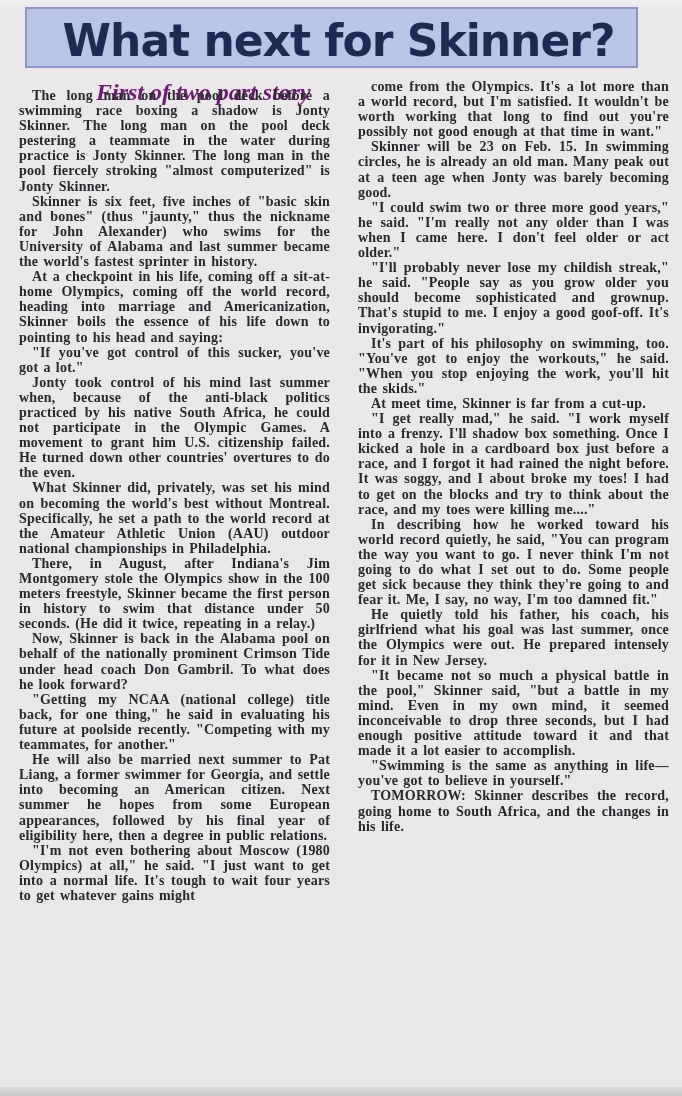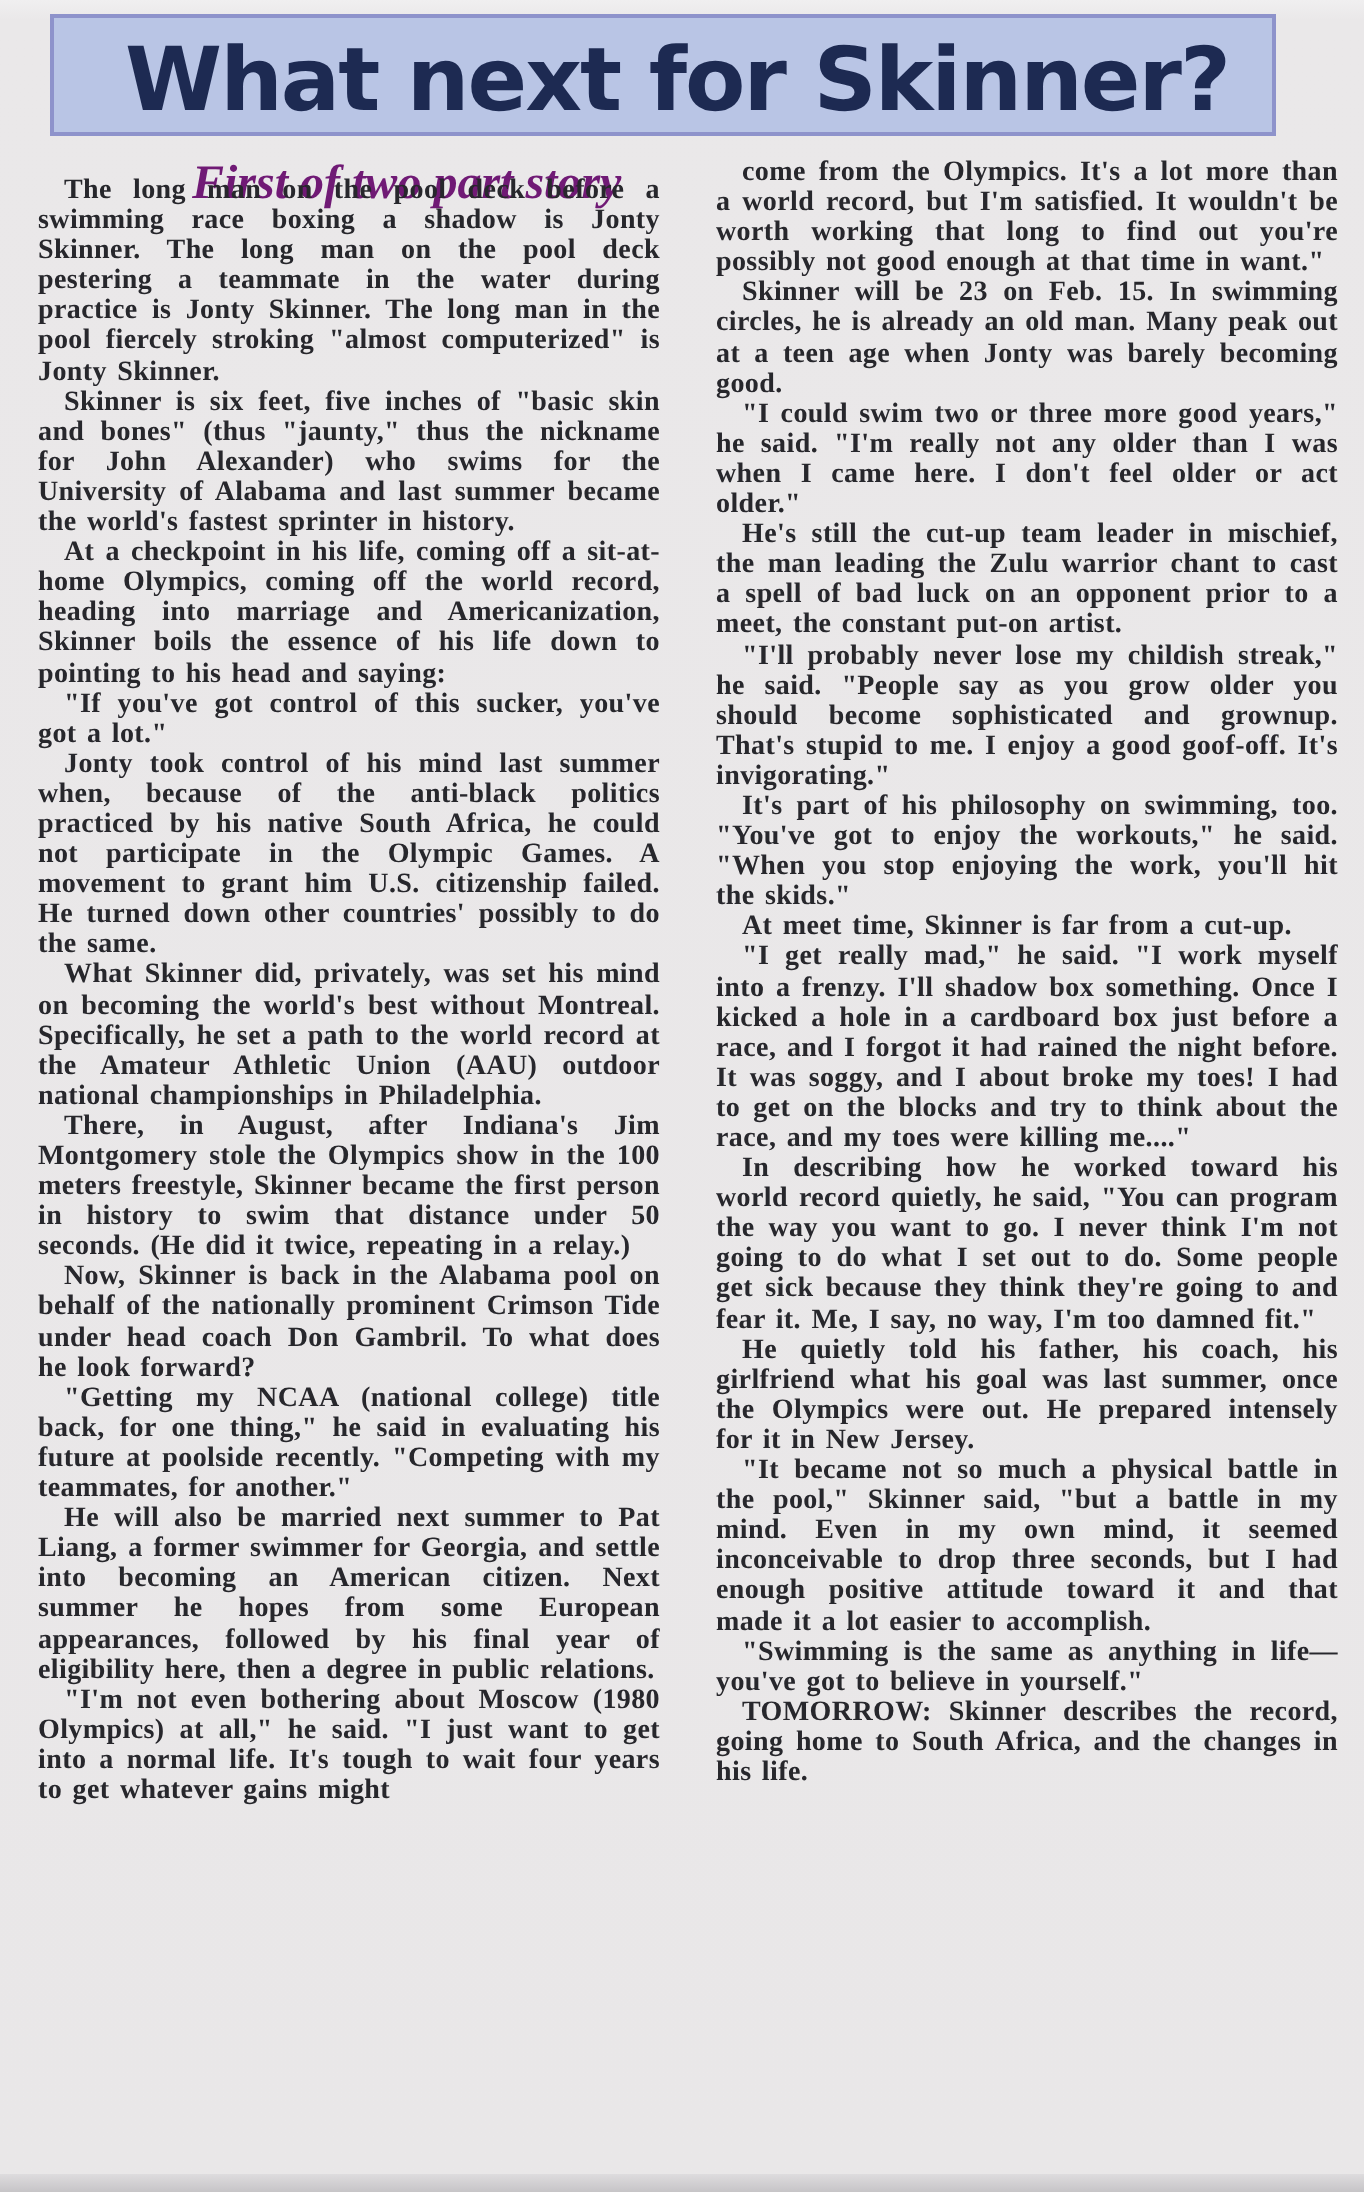--- a/index.html
+++ b/index.html
@@ -70,33 +70,32 @@
     <h1 class="headline">What next for Skinner?</h1>
     <div class="subtitle">First of two part story</div>
   </div>
 
   <div class="columns">
     <div class="col col-left">
         <p class="para">The long man on the pool deck before a swimming race boxing a shadow is Jonty Skinner. The long man on the pool deck pestering a teammate in the water during practice is Jonty Skinner. The long man in the pool fiercely stroking "almost computerized" is Jonty Skinner.</p>
         <p class="para">Skinner is six feet, five inches of "basic skin and bones" (thus "jaunty," thus the nickname for John Alexander) who swims for the University of Alabama and last summer became the world's fastest sprinter in history.</p>
         <p class="para">At a checkpoint in his life, coming off a sit-at-home Olympics, coming off the world record, heading into marriage and Americanization, Skinner boils the essence of his life down to pointing to his head and saying:</p>
         <p class="para">"If you've got control of this sucker, you've got a lot."</p>
-        <p class="para">Jonty took control of his mind last summer when, because of the anti-black politics practiced by his native South Africa, he could not participate in the Olympic Games. A movement to grant him U.S. citizenship failed. He turned down other countries' possibly to do the same.</p>
+        <p class="para">Jonty took control of his mind last summer when, because of the anti-black politics practiced by his native South Africa, he could not participate in the Olympic Games. A movement to grant him U.S. citizenship failed. He turned down other countries' overtures to do the even.</p>
         <p class="para">What Skinner did, privately, was set his mind on becoming the world's best without Montreal. Specifically, he set a path to the world record at the Amateur Athletic Union (AAU) outdoor national championships in Philadelphia.</p>
         <p class="para">There, in August, after Indiana's Jim Montgomery stole the Olympics show in the 100 meters freestyle, Skinner became the first person in history to swim that distance under 50 seconds. (He did it twice, repeating in a relay.)</p>
         <p class="para">Now, Skinner is back in the Alabama pool on behalf of the nationally prominent Crimson Tide under head coach Don Gambril. To what does he look forward?</p>
         <p class="para">"Getting my NCAA (national college) title back, for one thing," he said in evaluating his future at poolside recently. "Competing with my teammates, for another."</p>
         <p class="para">He will also be married next summer to Pat Liang, a former swimmer for Georgia, and settle into becoming an American citizen. Next summer he hopes from some European appearances, followed by his final year of eligibility here, then a degree in public relations.</p>
         <p class="para">"I'm not even bothering about Moscow (1980 Olympics) at all," he said. "I just want to get into a normal life. It's tough to wait four years to get whatever gains might</p>
       </div>
     <div class="col col-right">
         <p class="para">come from the Olympics. It's a lot more than a world record, but I'm satisfied. It wouldn't be worth working that long to find out you're possibly not good enough at that time in want."</p>
         <p class="para">Skinner will be 23 on Feb. 15. In swimming circles, he is already an old man. Many peak out at a teen age when Jonty was barely becoming good.</p>
         <p class="para">"I could swim two or three more good years," he said. "I'm really not any older than I was when I came here. I don't feel older or act older."</p>
-        <p class="para">He's still the cut-up team leader in mischief, the man leading the Zulu warrior chant to cast a spell of bad luck on an opponent prior to a meet, the constant put-on artist.</p>
         <p class="para">"I'll probably never lose my childish streak," he said. "People say as you grow older you should become sophisticated and grownup. That's stupid to me. I enjoy a good goof-off. It's invigorating."</p>
         <p class="para">It's part of his philosophy on swimming, too. "You've got to enjoy the workouts," he said. "When you stop enjoying the work, you'll hit the skids."</p>
         <p class="para">At meet time, Skinner is far from a cut-up.</p>
         <p class="para">"I get really mad," he said. "I work myself into a frenzy. I'll shadow box something. Once I kicked a hole in a cardboard box just before a race, and I forgot it had rained the night before. It was soggy, and I about broke my toes! I had to get on the blocks and try to think about the race, and my toes were killing me...."</p>
         <p class="para">In describing how he worked toward his world record quietly, he said, "You can program the way you want to go. I never think I'm not going to do what I set out to do. Some people get sick because they think they're going to and fear it. Me, I say, no way, I'm too damned fit."</p>
         <p class="para">He quietly told his father, his coach, his girlfriend what his goal was last summer, once the Olympics were out. He prepared intensely for it in New Jersey.</p>
         <p class="para">"It became not so much a physical battle in the pool," Skinner said, "but a battle in my mind. Even in my own mind, it seemed inconceivable to drop three seconds, but I had enough positive attitude toward it and that made it a lot easier to accomplish.</p>
         <p class="para">"Swimming is the same as anything in life—you've got to believe in yourself."</p>
         <p class="para">TOMORROW: Skinner describes the record, going home to South Africa, and the changes in his life.</p>
       </div>

